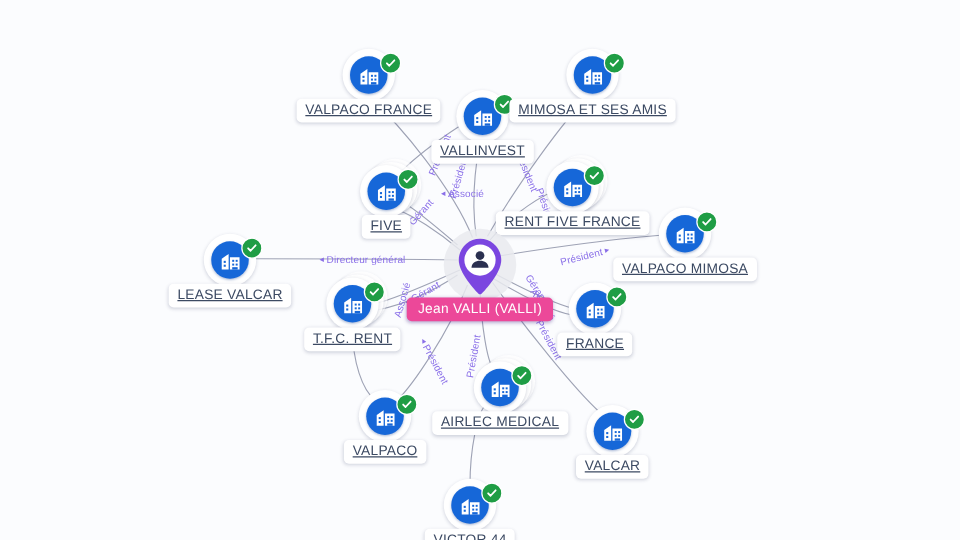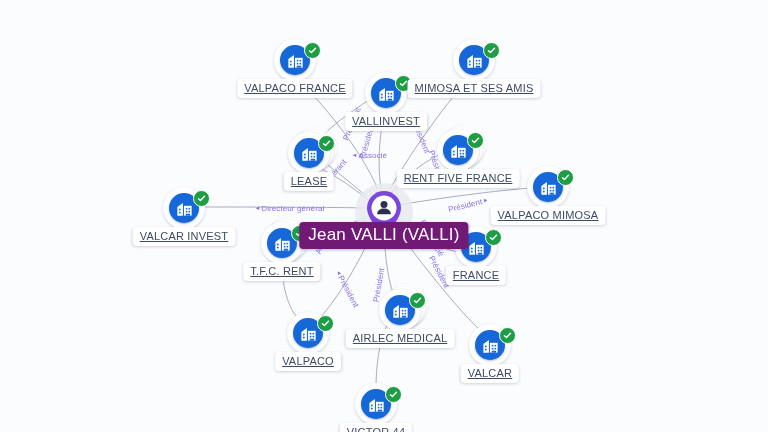--- a/index.html
+++ b/index.html
@@ -83,26 +83,26 @@
     opacity:.85;
   }
   .person .pin{
     position:absolute;
     left:-18px;top:-22px;
     width:36px;height:46px;
   }
   .person .pin svg{display:block;}
   .person .plabel{
     position:absolute;
-    top:10px;left:50%;
+    top:26px;left:50%;
     transform:translateX(-50%);
     white-space:nowrap;
-    background:#701a75;
+    background:#ec4899;
     color:#ffffff;
-    font-size:17px;
+    font-size:11px;
     letter-spacing:.2px;
     padding:3px 9px 4px 9px;
     border-radius:4px;
     box-shadow:0 1px 3px rgba(60,30,130,.35);
   }
 
   
   .elabel{
     position:absolute;
     white-space:nowrap;
@@ -275,21 +275,21 @@
             <rect x="13.6" y="15" width="2" height="2" fill="#1667d8"></rect>
             <rect x="17.1" y="15" width="2" height="2" fill="#1667d8"></rect>
             <rect x="13.6" y="18.6" width="5.5" height="2.4" fill="#1667d8"></rect>
           </svg>
         </div>
         <div class="badge">
           <svg width="9" height="9" viewBox="0 0 12 12">
             <path d="M2 6.2 L4.6 8.8 L10 3" stroke="#ffffff" stroke-width="1.9" fill="none" stroke-linecap="round" stroke-linejoin="round"></path>
           </svg>
         </div>
-        <div class="nlabel">LEASE</div>
+        <div class="nlabel">FIVE</div>
       </div>
       <div class="node" style="left: 458px; top: 150px;">
         <div class="stack">
           <div class="card l3"></div>
           <div class="card l2"></div>
           <div class="card l1"></div>
         </div>
         <div class="disc">
           <svg width="19" height="19" viewBox="0 0 24 24">
             <path d="M3 21V10.2L10 5.2V21H3Z" fill="#ffffff"></path>
@@ -349,21 +349,21 @@
             <rect x="13.6" y="15" width="2" height="2" fill="#1667d8"></rect>
             <rect x="17.1" y="15" width="2" height="2" fill="#1667d8"></rect>
             <rect x="13.6" y="18.6" width="5.5" height="2.4" fill="#1667d8"></rect>
           </svg>
         </div>
         <div class="badge">
           <svg width="9" height="9" viewBox="0 0 12 12">
             <path d="M2 6.2 L4.6 8.8 L10 3" stroke="#ffffff" stroke-width="1.9" fill="none" stroke-linecap="round" stroke-linejoin="round"></path>
           </svg>
         </div>
-        <div class="nlabel">VALCAR INVEST</div>
+        <div class="nlabel">LEASE VALCAR</div>
       </div>
       <div class="node" style="left: 282px; top: 243px;">
         <div class="stack">
           <div class="card l3"></div>
           <div class="card l2"></div>
           <div class="card l1"></div>
         </div>
         <div class="disc">
           <svg width="19" height="19" viewBox="0 0 24 24">
             <path d="M3 21V10.2L10 5.2V21H3Z" fill="#ffffff"></path>

